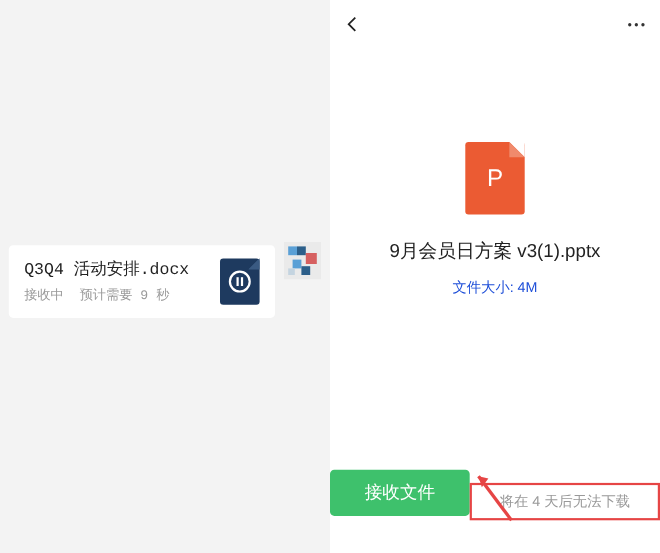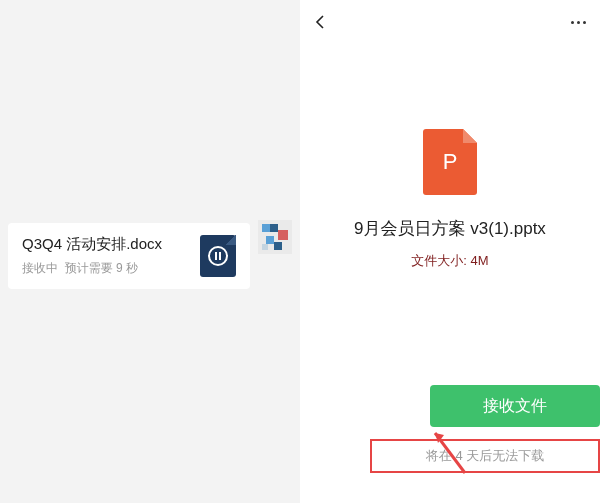--- a/index.html
+++ b/index.html
@@ -12,20 +12,21 @@
       width: 600px;
       height: 503px;
       display: flex;
       background: #fff;
     }
     .left-pane {
       width: 300px;
       height: 100%;
       background: #f3f3f3;
       position: relative;
+      font-family: Liberation Mono, monospace;
     }
     .right-pane {
       width: 300px;
       height: 100%;
       background: #fff;
       position: relative;
       display: flex;
       flex-direction: column;
     }
     .header {
@@ -160,30 +161,30 @@
     }
     .ppt-title {
       margin-top: 22px;
       font-size: 17px;
       color: #222;
       font-weight: 400;
     }
     .ppt-size {
       margin-top: 12px;
       font-size: 13px;
-      color: #7f1d1d;
+      color: #1d4ed8;
     }
     .bottom-area {
       position: absolute;
       bottom: 30px;
       left: 0;
       right: 0;
       display: flex;
-      flex-direction: column;
-      align-items: flex-end;
+      flex-direction: row;
+      align-items: flex-start;
     }
     .receive-btn {
       width: 170px;
       height: 42px;
       background: #3ec16c;
       color: #fff;
       border: none;
       border-radius: 4px;
       font-size: 16px;
       cursor: pointer;

